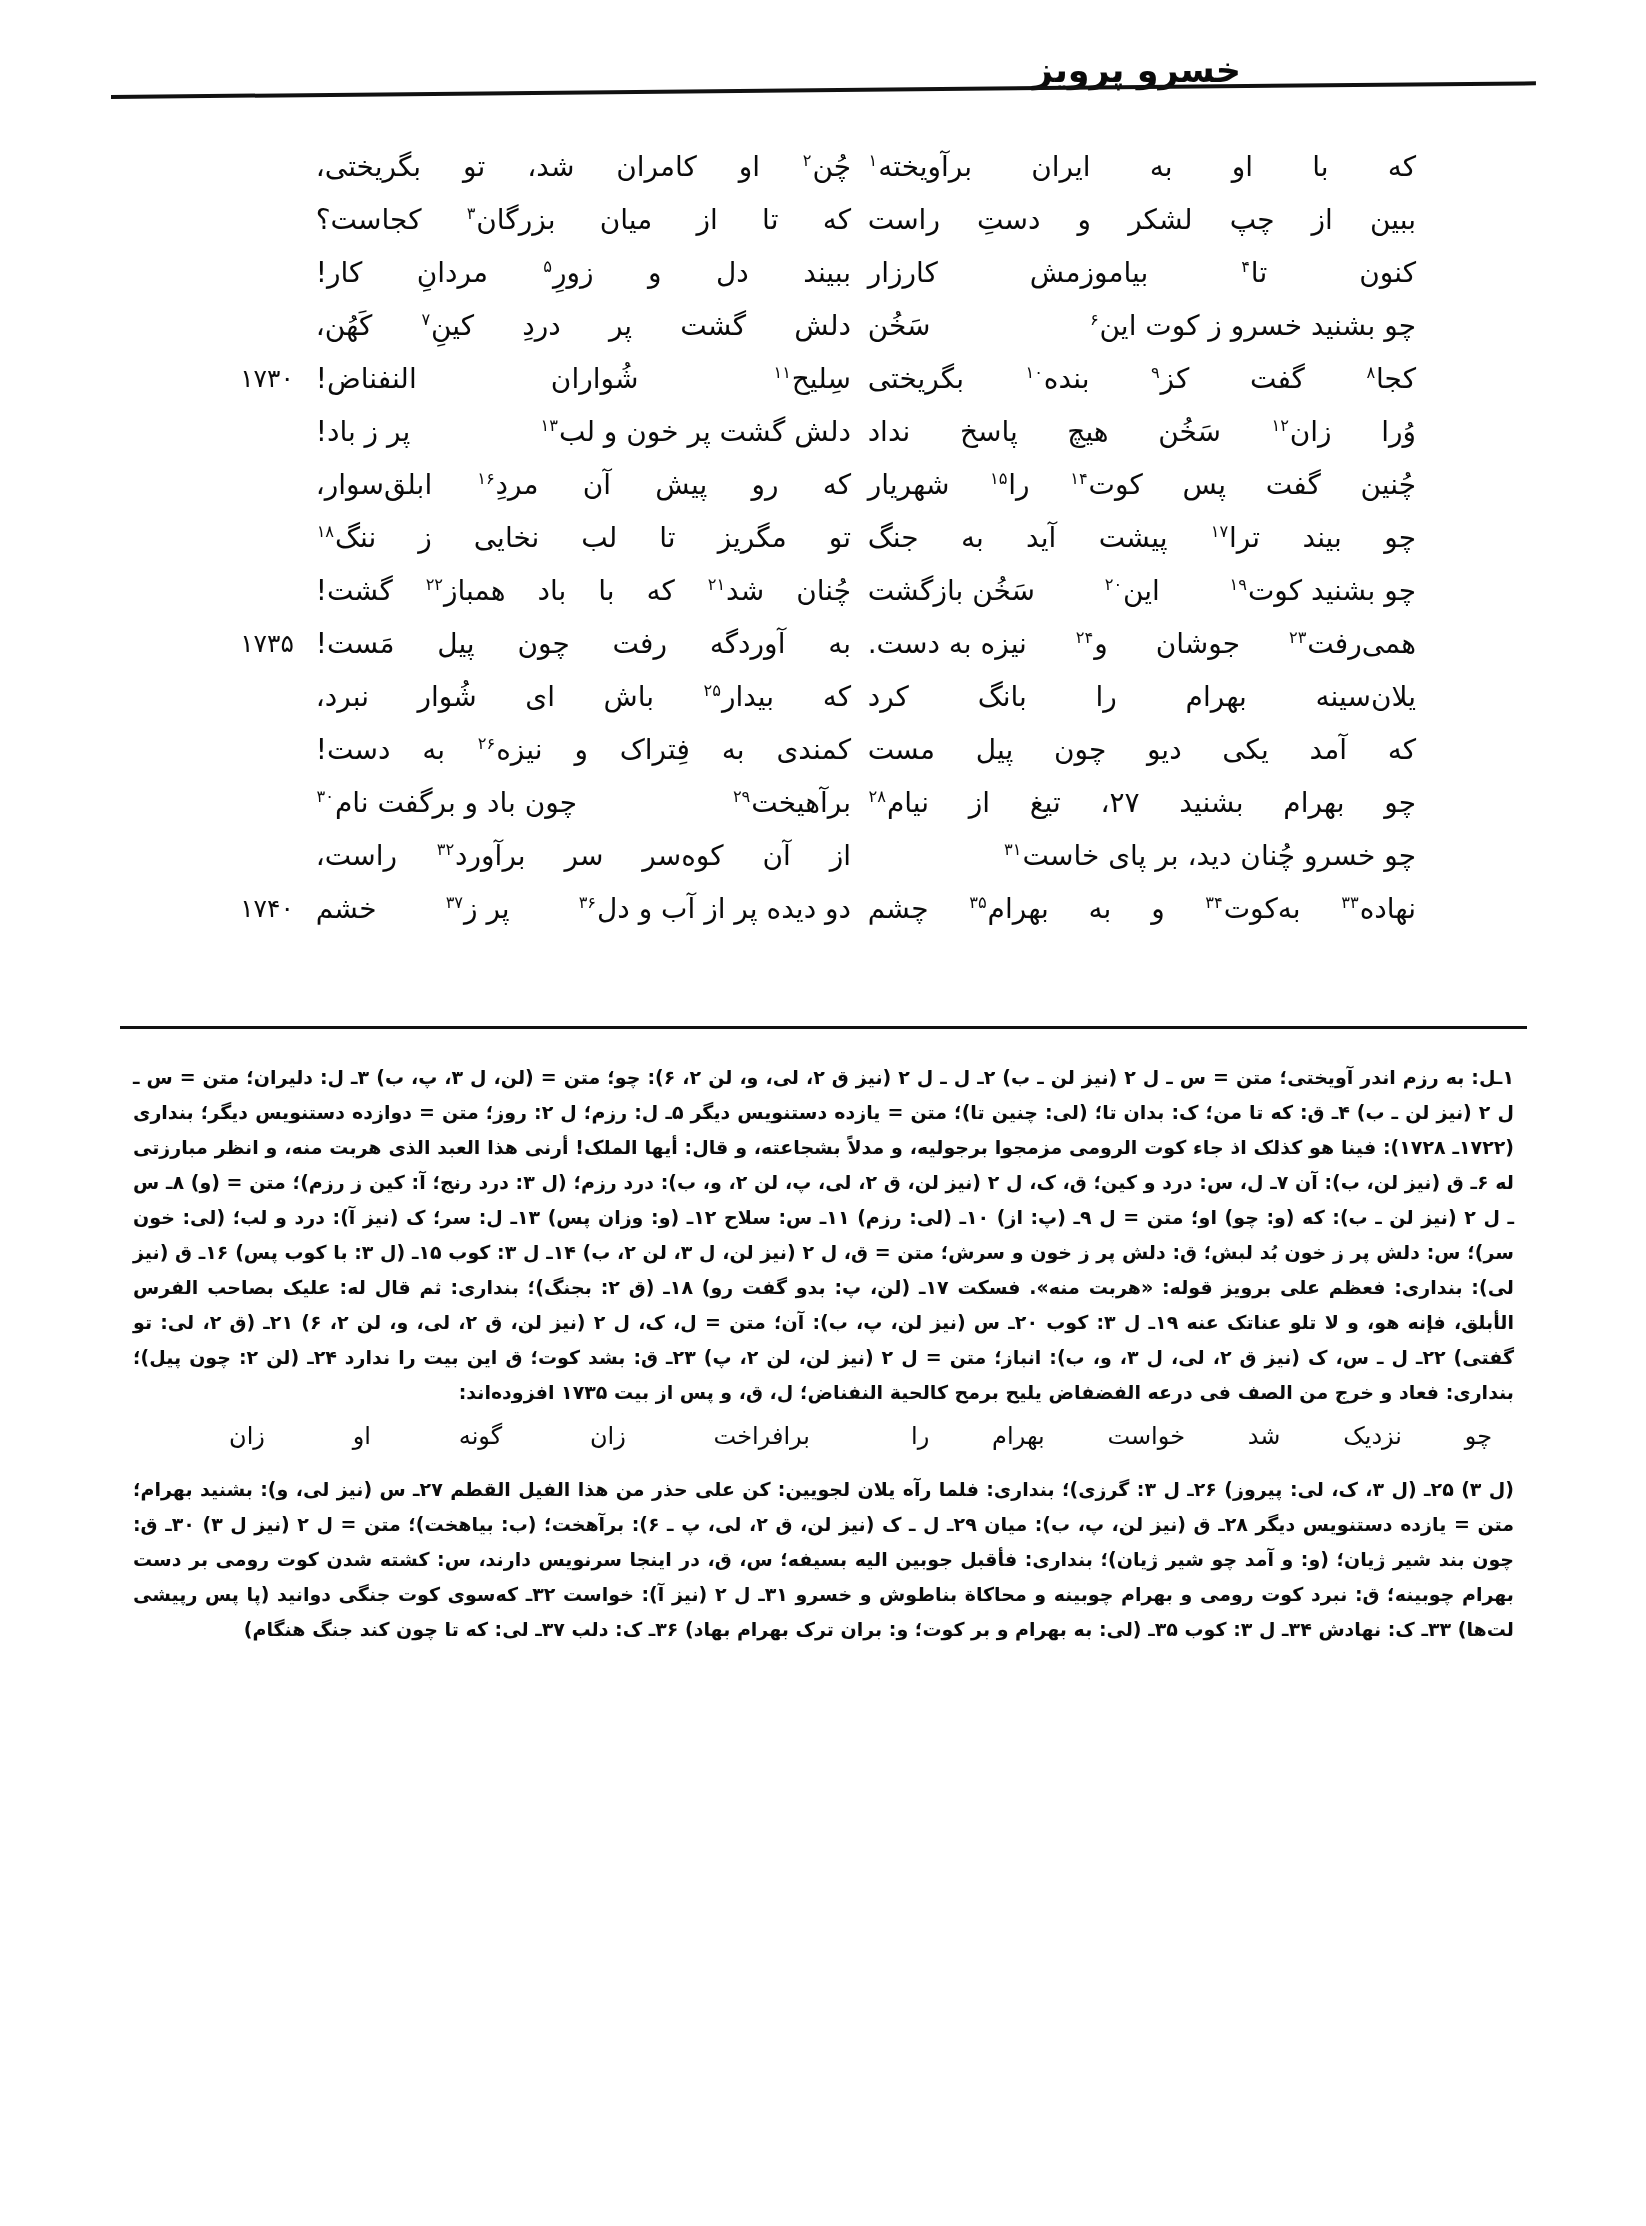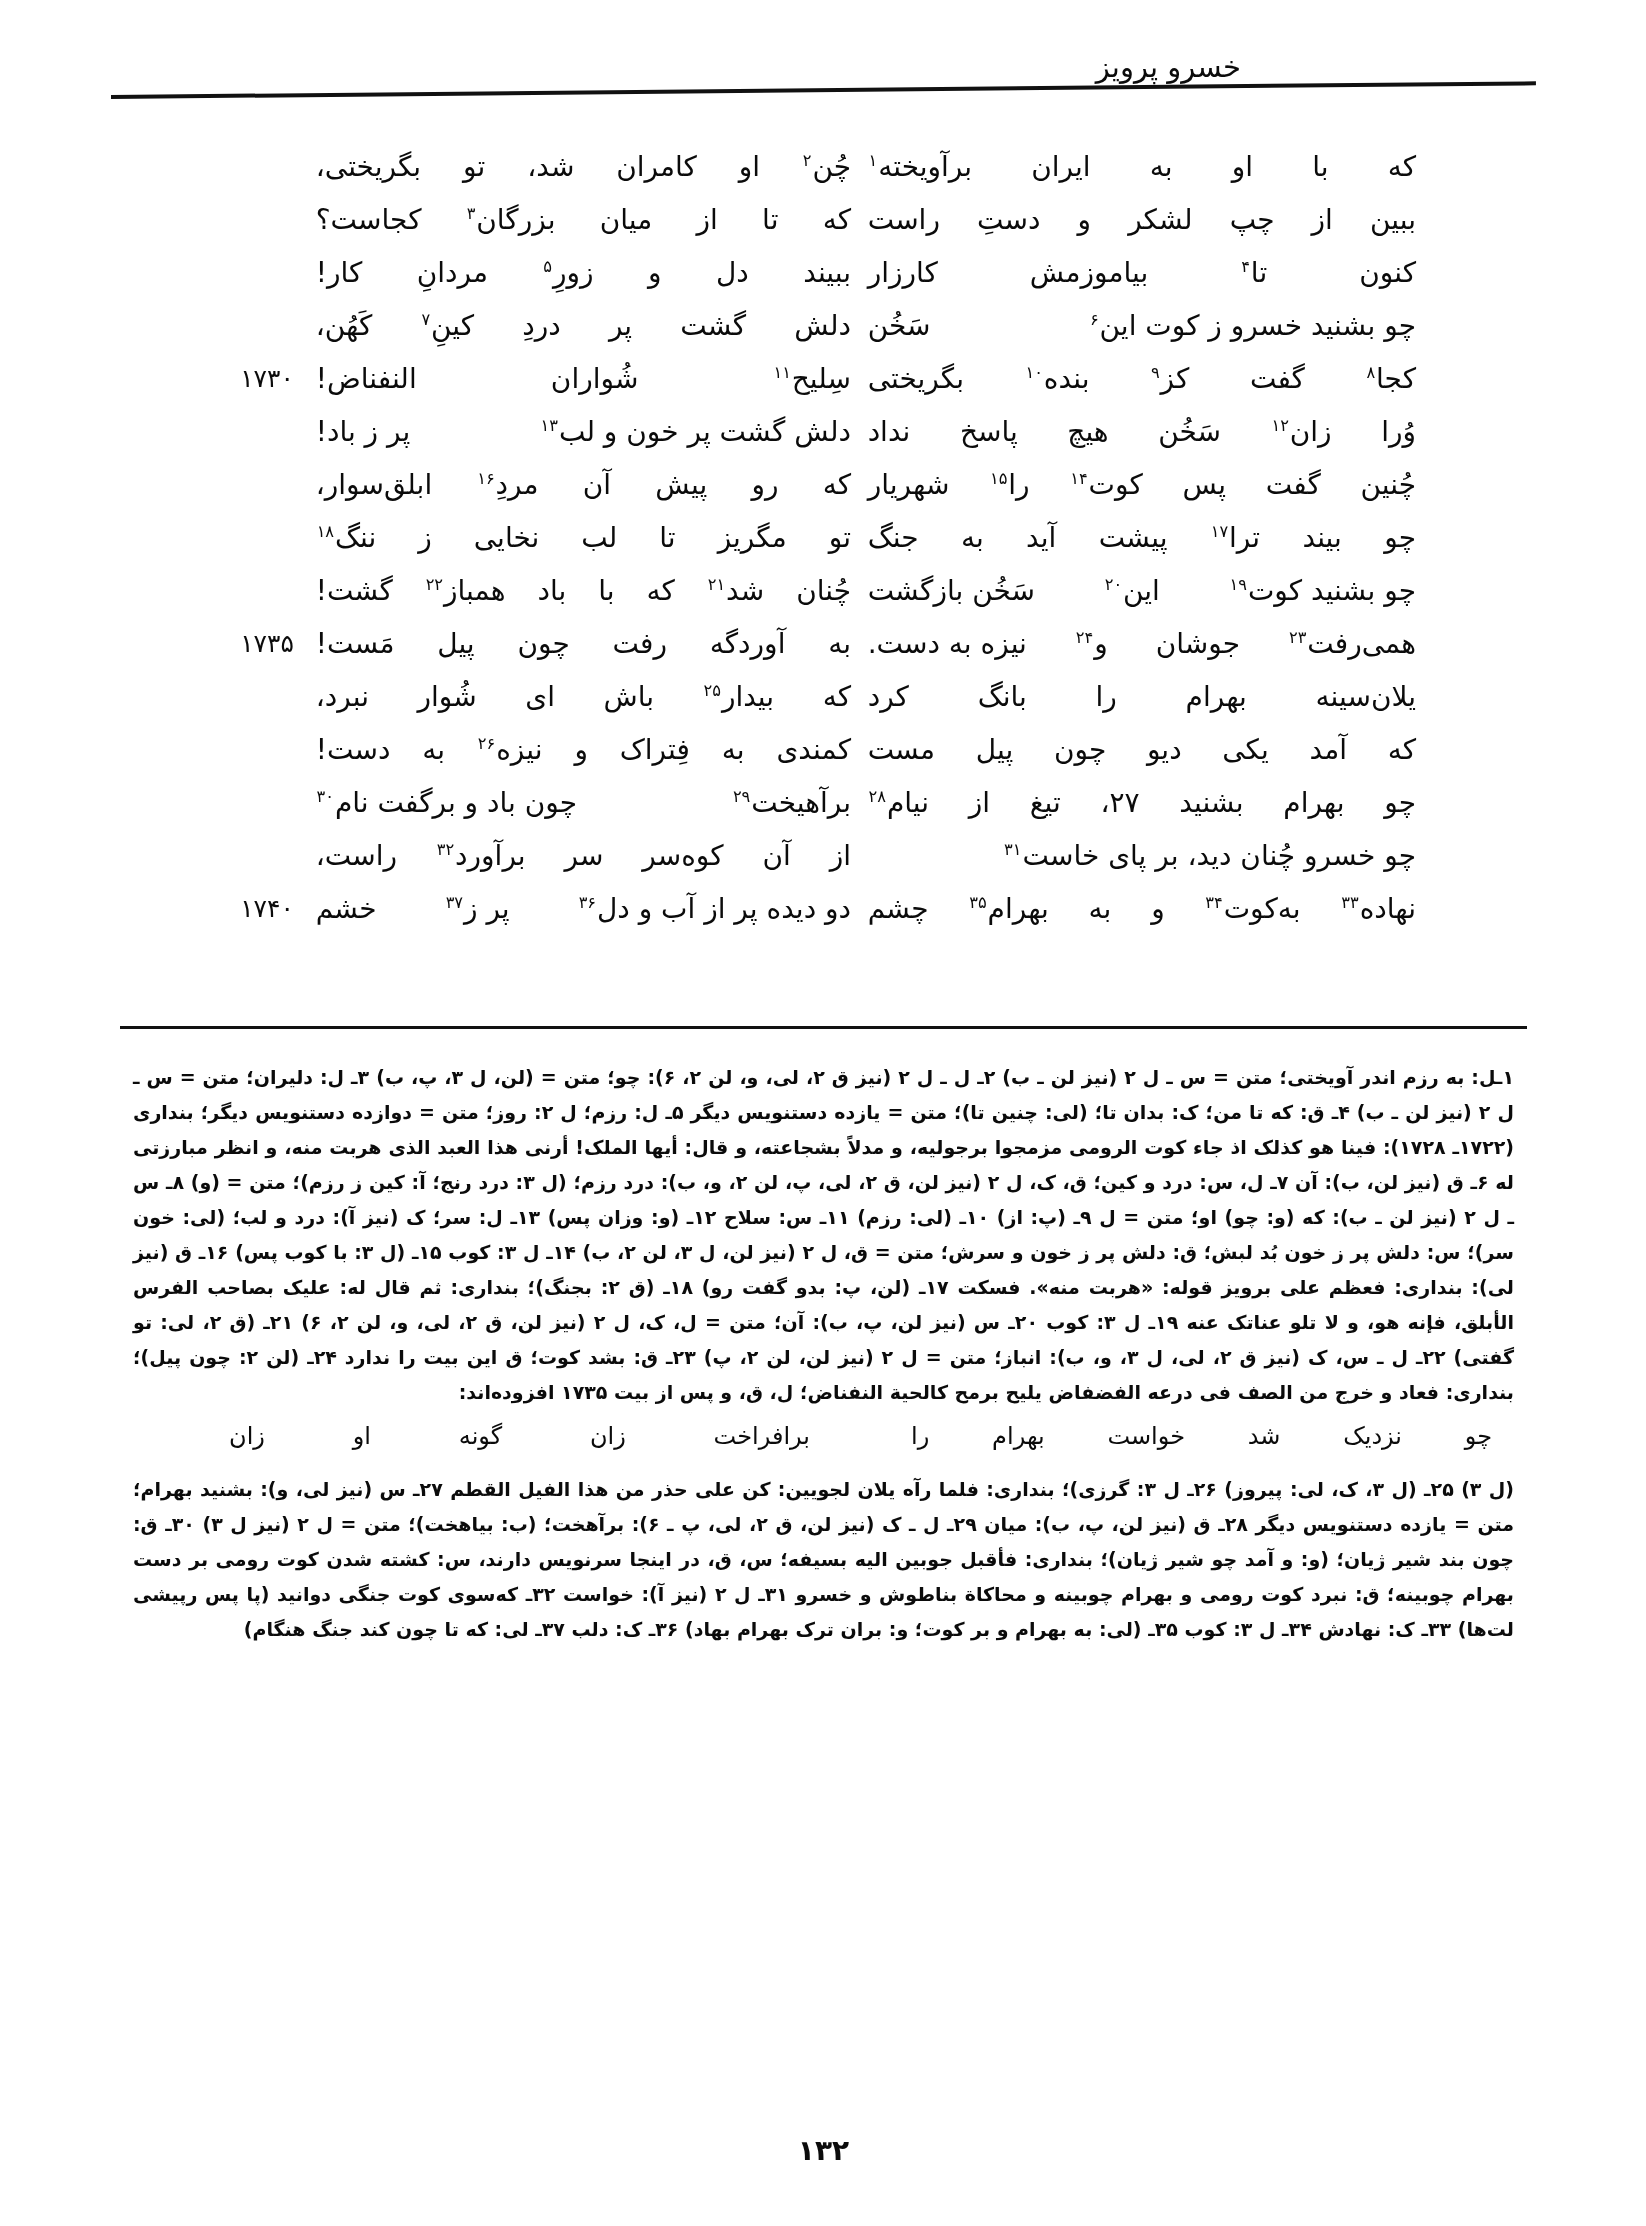--- a/index.html
+++ b/index.html
@@ -17,21 +17,21 @@
   }
 
   
   .runhead{
     position:absolute;
     top:54px;left:111px;right:111px;
     height:48px;
   }
   .runhead .rh-title{
     position:absolute;right:295px;top:-3.7px;
-    font-size:29px;font-weight:400;
+    font-size:35px;font-weight:700;
     letter-spacing:-0.9px;
     direction:rtl;
     white-space:nowrap;
   }
   .runhead .rh-rule{
     position:absolute;
     left:0;right:0;top:41px;
     height:3.7px;background:#111;
     transform:rotate(-0.55deg);
     transform-origin:left center;
@@ -531,16 +531,15 @@
             <span>او</span>
             <span>زان</span>
           </div>
       </div>
     </div>
 
 
     <p class="blk">(ل ۳)   ۲۵ـ (ل ۳، ک، لی: پیروز)   ۲۶ـ ل ۳: گرزی)؛ بنداری: فلما رآه یلان لجویین: کن علی حذر من هذا الفیل القطم   ۲۷ـ س (نیز لی، و): بشنید بهرام؛ متن = یازده دستنویس دیگر   ۲۸ـ ق (نیز لن، پ، ب): میان   ۲۹ـ ل ـ ک (نیز لن، ق ۲، لی، پ ـ ۶): برآهخت؛ (ب: بیاهخت)؛ متن = ل ۲ (نیز ل ۳)   ۳۰ـ ق: چون بند شیر ژیان؛ (و: و آمد چو شیر ژیان)؛ بنداری: فأقبل جوبین الیه بسیفه؛ س، ق، در اینجا سرنویس دارند، س: کشته شدن کوت رومی بر دست بهرام چوبینه؛ ق: نبرد کوت رومی و بهرام چوبینه و محاکاة بناطوش و خسرو   ۳۱ـ ل ۲ (نیز آ): خواست   ۳۲ـ که‌سوی کوت جنگی دوانید (پا پس رپیشی لت‌ها)   ۳۳ـ ک: نهادش   ۳۴ـ ل ۳: کوب   ۳۵ـ (لی: به بهرام و بر کوت؛ و: بران ترک بهرام بهاد)   ۳۶ـ ک: دلب   ۳۷ـ لی: که تا چون کند جنگ هنگام)</p>
   </div>
 
-  <div class="folio">۱۳۲</div>
 
 </div>
 
 
 </body></html>

